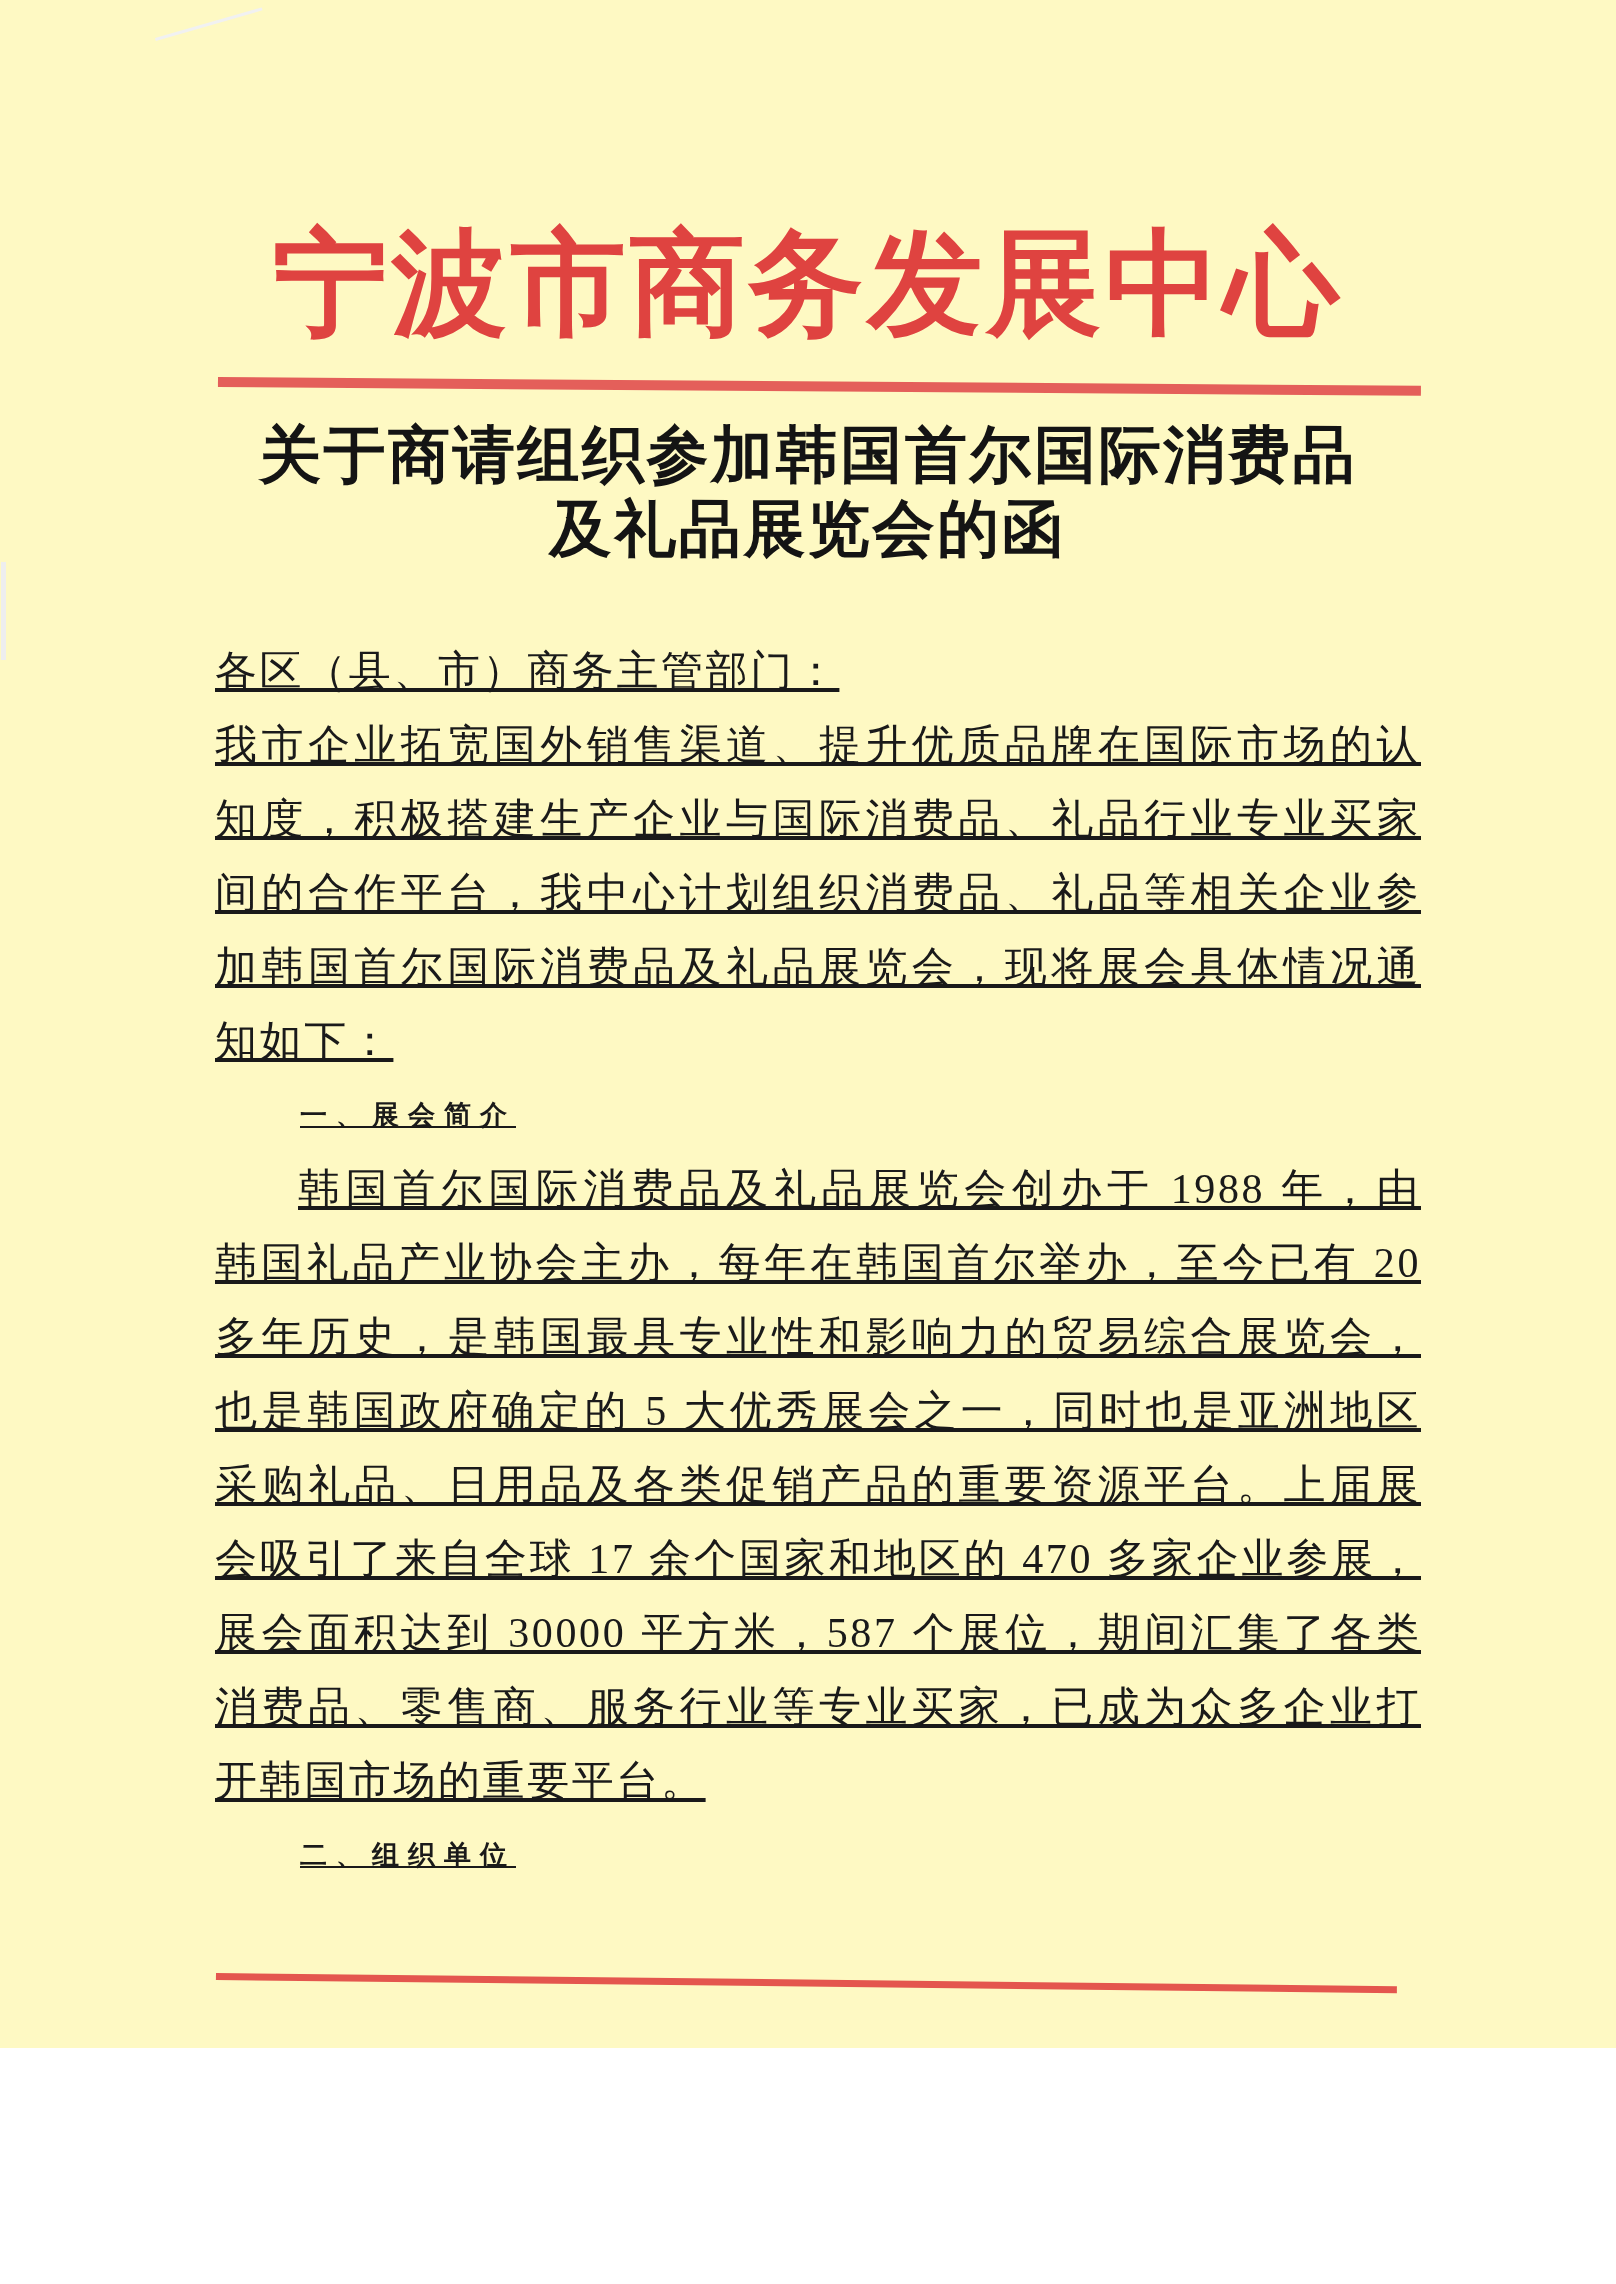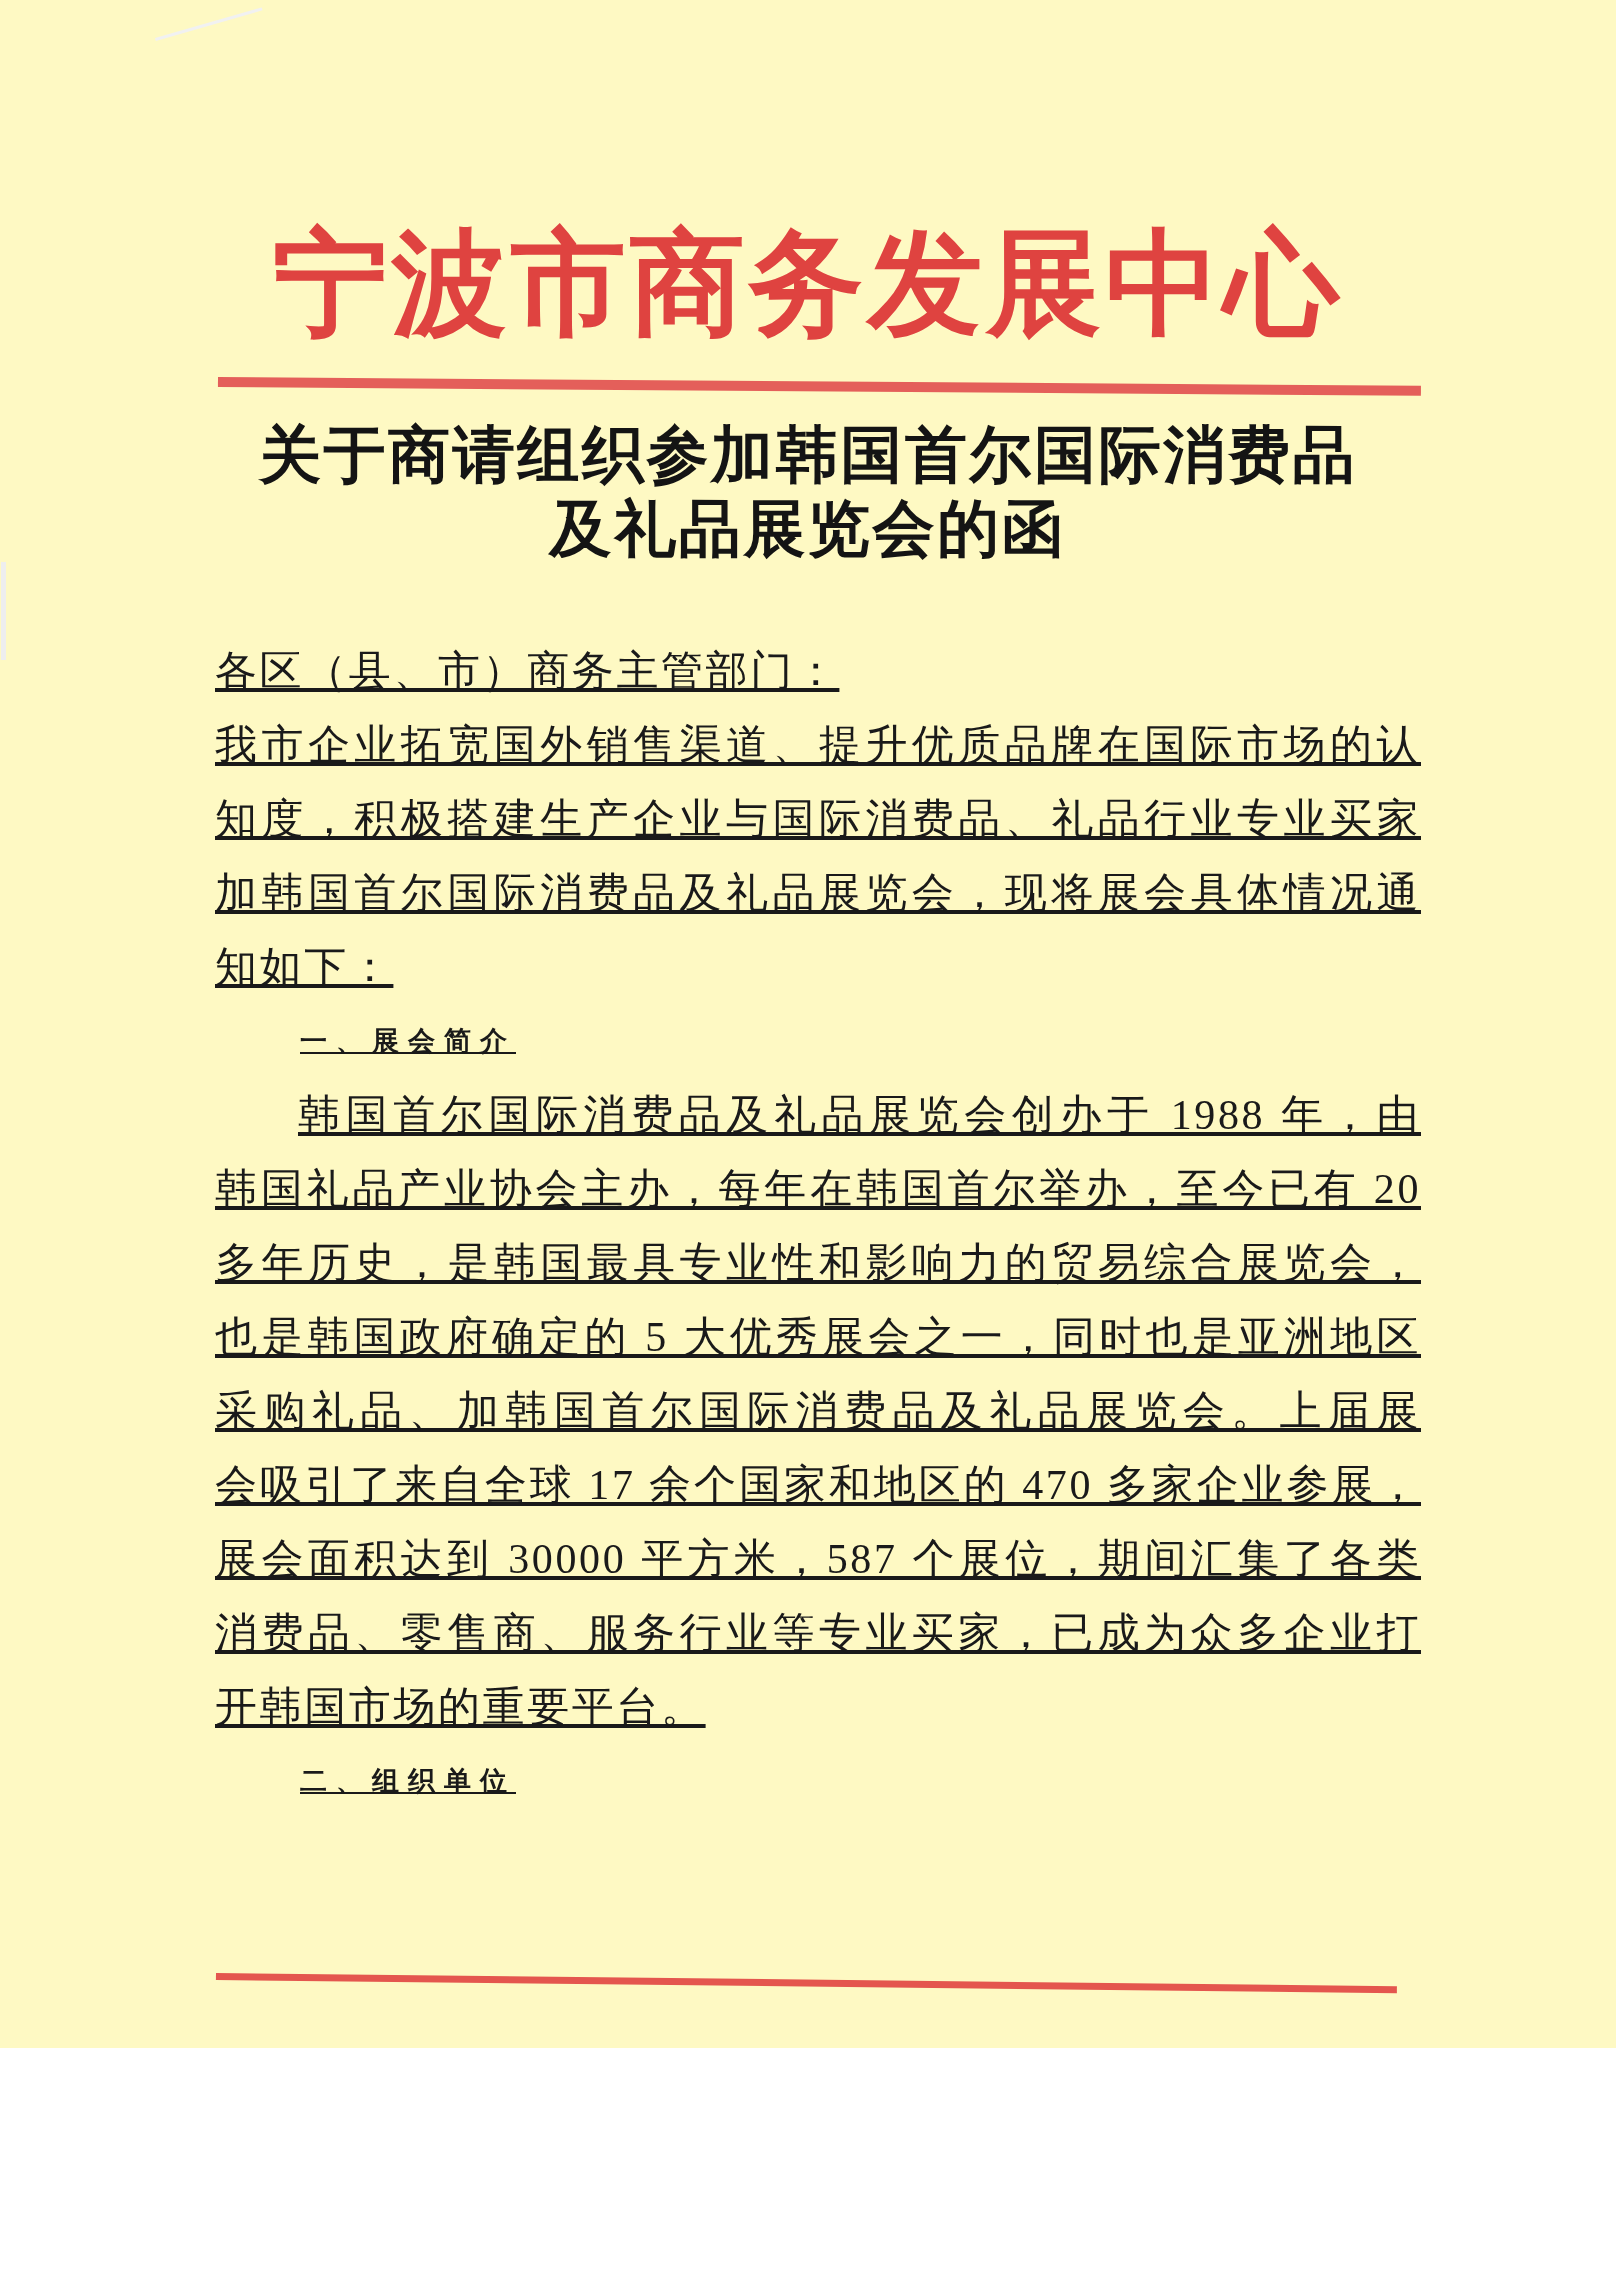--- a/index.html
+++ b/index.html
@@ -94,28 +94,29 @@
 
   <h1 class="doc-title">
     <span class="title-line">关于商请组织参加韩国首尔国际消费品</span>
     <span class="title-line">及礼品展览会的函</span>
   </h1>
 
   <div class="doc-body">
     <div class="line">各区（县、市）商务主管部门：</div>
     <div class="line fill">我市企业拓宽国外销售渠道、提升优质品牌在国际市场的认</div>
     <div class="line fill">知度，积极搭建生产企业与国际消费品、礼品行业专业买家</div>
+    <div class="line fill">间的合作平台，我中心计划组织消费品、礼品等相关企业参</div>
     <div class="line fill">加韩国首尔国际消费品及礼品展览会，现将展会具体情况通</div>
     <div class="line">知如下：</div>
     <div class="line heading">一、展会简介</div>
     <div class="line indent fill">韩国首尔国际消费品及礼品展览会创办于 1988 年，由</div>
     <div class="line fill">韩国礼品产业协会主办，每年在韩国首尔举办，至今已有 20</div>
     <div class="line fill">多年历史，是韩国最具专业性和影响力的贸易综合展览会，</div>
     <div class="line fill">也是韩国政府确定的 5 大优秀展会之一，同时也是亚洲地区</div>
-    <div class="line fill">采购礼品、加韩国首尔国际消费品及礼品展览会。上届展</div>
+    <div class="line fill">采购礼品、日用品及各类促销产品的重要资源平台。上届展</div>
     <div class="line fill">会吸引了来自全球 17 余个国家和地区的 470 多家企业参展，</div>
     <div class="line fill">展会面积达到 30000 平方米，587 个展位，期间汇集了各类</div>
     <div class="line fill">消费品、零售商、服务行业等专业买家，已成为众多企业打</div>
     <div class="line">开韩国市场的重要平台。</div>
     <div class="line heading">二、组织单位</div>
   </div>
 
   <div class="rule rule-bottom"></div>
 
 </div>

